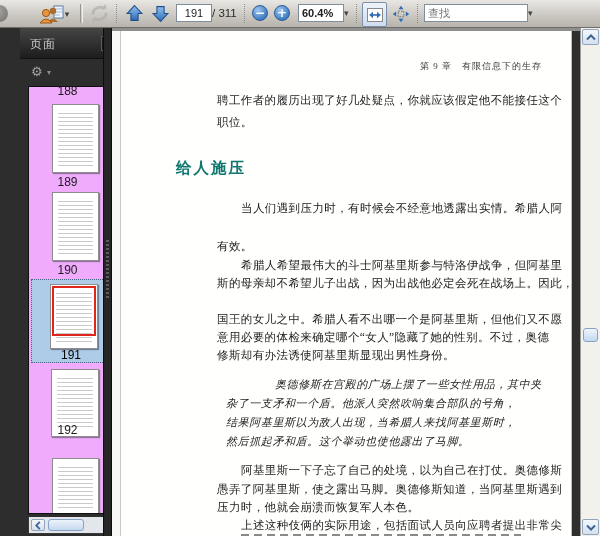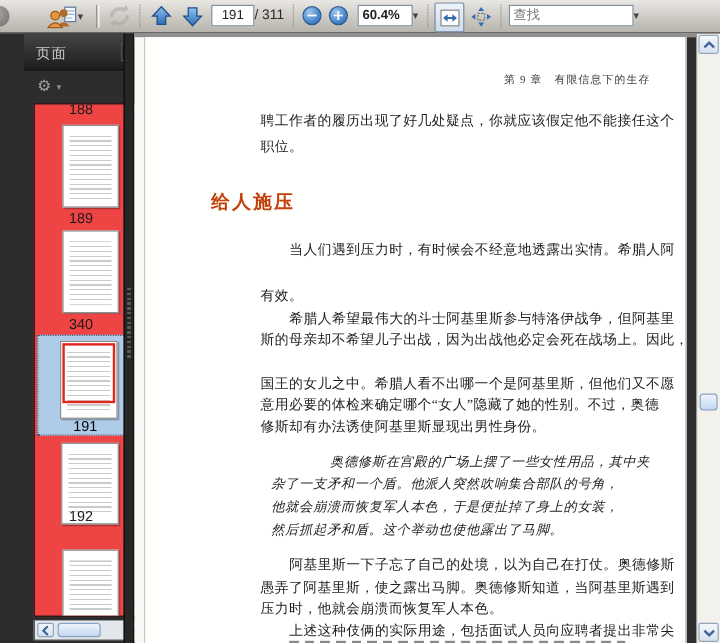--- a/index.html
+++ b/index.html
@@ -24,21 +24,21 @@
             background:radial-gradient(circle at 40% 35%,#a9a7a3,#6f6d69);}
   
   .sidebar{position:absolute;left:0;top:28px;width:103px;bottom:0;background:#2d2d2d;margin-left:20px;}
   .sb-header{position:absolute;left:0;top:0;width:103px;height:30px;
              background:linear-gradient(#454545,#1d1d1d);border-bottom:1px solid #111;}
   .sb-title{position:absolute;left:10px;top:8px;font:12px "Liberation Sans",sans-serif;color:#c9c9c9;letter-spacing:1px;}
   .sb-collapse{position:absolute;right:7px;top:8px;width:13px;height:13px;background:#191919;
                border:1px solid #5c5c5c;color:#bbb;font-size:8px;line-height:12px;text-align:center;}
   .sb-gear{position:absolute;left:11px;top:36px;color:#9aa0a4;font-size:13px;}
   .sb-gearcaret{position:absolute;left:27px;top:40px;color:#8a8a8a;font-size:8px;}
-  .thumb-list{position:absolute;left:8px;top:58px;width:93px;height:428px;background:#ef4444;
+  .thumb-list{position:absolute;left:8px;top:58px;width:93px;height:428px;background:#f0abfc;
               border:1px solid #101010;overflow:hidden;box-sizing:border-box;}
   .pglabel{position:absolute;width:77px;text-align:center;font:12px "Liberation Sans",sans-serif;color:#1b1b1b;}
   .pthumb{position:absolute;background:#fff;border:1px solid #8d8d8d;box-shadow:1px 1px 1px rgba(0,0,0,.35);}
   .tl{position:absolute;left:5px;right:5px;top:8px;bottom:6px;
       background:repeating-linear-gradient(180deg,#bdbdbd 0 1px,transparent 1px 4px);opacity:.8;}
   .sel191{position:absolute;left:2px;top:192px;width:74px;height:84px;background:#aecbe8;border:1px dotted #45637f;box-sizing:border-box;}
   .redrect{position:absolute;left:1px;top:1px;right:1px;height:46px;border:2px solid #e0251b;}
   .vsb{position:absolute;left:77px;top:0;width:15px;height:426px;background:#efeee8;border-left:1px solid #c9c8c2;}
   .hsb{position:absolute;left:8px;top:489px;width:93px;height:17px;background:#e3e6ea;border:1px solid #3a3a3a;border-top:none;box-sizing:border-box;}
   .sbtn{position:absolute;background:linear-gradient(#f5f8fb,#d4e0ef);border:1px solid #92a5bd;
@@ -52,21 +52,21 @@
   .docarea{position:absolute;left:112px;top:28px;width:468px;bottom:0;background:#f8f8f5;text-align:center;}
   .topstrip{position:absolute;left:0;top:0;width:468px;height:3px;background:#8f8f8f;}
   .page{position:absolute;left:8px;top:3px;width:450px;bottom:0;background:#fffffe;
         border-left:1px solid #c9c9c6;border-right:1px solid #bfbfbc;overflow:hidden;}
   .shadow{position:absolute;right:0;top:3px;width:8px;bottom:0;background:#2f2f2f;}
   .runhead{position:absolute;left:299px;top:29px;font:9px "Liberation Serif",serif;color:#3b3b3b;letter-spacing:1px;white-space:nowrap;}
   .bl{position:absolute;left:96px;font:11.5px "Liberation Serif",serif;color:#1c1c1c;letter-spacing:.4px;white-space:nowrap;}
   .ind{left:120px;}
   .ql{position:absolute;left:105px;font:italic 11px "Liberation Serif",serif;color:#222;letter-spacing:.6px;white-space:nowrap;}
   .ind2{left:154px;}
-  .sechead{position:absolute;left:55px;font:bold 15.5px "Liberation Sans",sans-serif;color:#c2410c;letter-spacing:2px;white-space:nowrap;}
+  .sechead{position:absolute;left:55px;font:bold 15.5px "Liberation Sans",sans-serif;color:#0f766e;letter-spacing:2px;white-space:nowrap;}
   .cutline{position:absolute;left:120px;width:280px;height:3px;overflow:hidden;
            background:repeating-linear-gradient(90deg,#8a8a8a 0 8px,transparent 8px 13px);}
   .mainsb{position:absolute;left:580px;top:28px;width:20px;bottom:0;background:#f2f1eb;border-left:1px solid #9a9a96;}
 </style>
 </head>
 <body>
 
 <svg width="0" height="0" style="position:absolute">
   <defs>
     <linearGradient id="arrB" x1="0" y1="0" x2="0" y2="1">
@@ -172,21 +172,21 @@
       <div class="pglabel" style="left:0;top:-3px">188</div>
 
       <div class="pthumb" style="left:23px;top:17px;width:45px;height:67px">
         <div class="tl"></div>
         </div>
       <div class="pglabel" style="left:0;top:88px">189</div>
 
       <div class="pthumb" style="left:23px;top:105px;width:45px;height:67px">
         <div class="tl"></div>
         </div>
-      <div class="pglabel" style="left:0;top:176px">340</div>
+      <div class="pglabel" style="left:0;top:176px">190</div>
 
       <div class="sel191">
         <div class="pthumb" style="left:18px;top:4px;width:46px;height:63px">
           <div class="tl"></div>
           <div class="redrect"></div>
         </div>
         <div class="pglabel" style="left:2px;top:68px;width:74px;color:#000">191</div>
       </div>
 
       <div class="pthumb" style="left:22px;top:282px;width:46px;height:66px">
@@ -248,21 +248,21 @@
       <div class="bl" style="top:208px">有效。</div>
 
       <div class="bl ind" style="top:227px">希腊人希望最伟大的斗士阿基里斯参与特洛伊战争，但阿基里</div>
       <div class="bl" style="top:245px">斯的母亲却不希望儿子出战，因为出战他必定会死在战场上。因此，</div>
       <div class="bl" style="top:281px">国王的女儿之中。希腊人看不出哪一个是阿基里斯，但他们又不愿</div>
       <div class="bl" style="top:299px">意用必要的体检来确定哪个“女人”隐藏了她的性别。不过，奥德</div>
       <div class="bl" style="top:317px">修斯却有办法诱使阿基里斯显现出男性身份。</div>
 
       <div class="ql" style="top:365px">杂了一支矛和一个盾。他派人突然吹响集合部队的号角，</div>
       <div class="ql ind2" style="top:346px">奥德修斯在宫殿的广场上摆了一些女性用品，其中夹</div>
-      <div class="ql" style="top:384px">他就会崩溃而恢复军人本色，于是便扯掉了身上的女装，</div>
+      <div class="ql" style="top:384px">结果阿基里斯以为敌人出现，当希腊人来找阿基里斯时，</div>
       <div class="ql" style="top:403px">然后抓起矛和盾。这个举动也使他露出了马脚。</div>
 
       <div class="bl ind" style="top:432px">阿基里斯一下子忘了自己的处境，以为自己在打仗。奥德修斯</div>
       <div class="bl" style="top:451px">愚弄了阿基里斯，使之露出马脚。奥德修斯知道，当阿基里斯遇到</div>
       <div class="bl" style="top:469px">压力时，他就会崩溃而恢复军人本色。</div>
       <div class="bl ind" style="top:487px">上述这种伎俩的实际用途，包括面试人员向应聘者提出非常尖</div>
       <div class="cutline" style="top:503px"></div>
     </div>
   </div>
 

